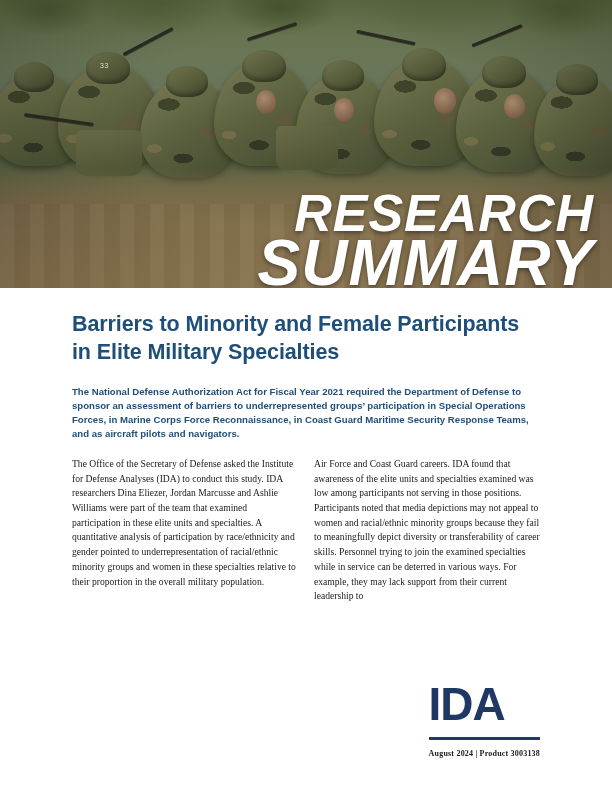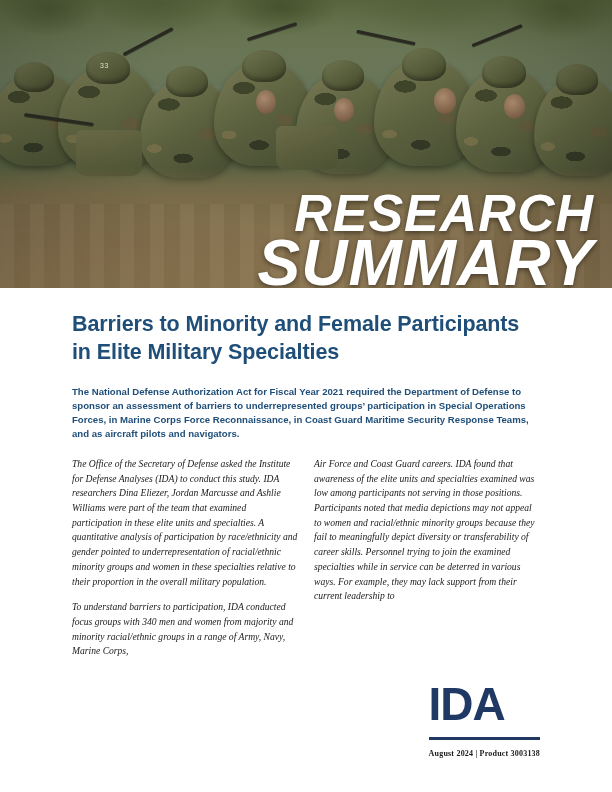--- a/index.html
+++ b/index.html
@@ -164,21 +164,20 @@
     font-weight: bold;
     font-size: 9.6px;
     line-height: 1.47;
     color: #1f4e79;
     margin: 0 0 16px 0;
   }
 
   .columns {
     display: flex;
     gap: 16px;
-    font-style: italic;
   }
   .col {
     width: 50%;
   }
   .col p {
     font-family: "Liberation Serif", serif;
     font-size: 9.6px;
     line-height: 1.53;
     color: #1a1a1a;
     margin: 0 0 11px 0;
@@ -264,21 +263,20 @@
 
 <div class="content">
 
   <h1 class="doc-title">Barriers to Minority and Female Participants in Elite Military Specialties</h1>
 
   <p class="lede">The National Defense Authorization Act for Fiscal Year 2021 required the Department of Defense to sponsor an assessment of barriers to underrepresented groups’ participation in Special Operations Forces, in Marine Corps Force Reconnaissance, in Coast Guard Maritime Security Response Teams, and as aircraft pilots and navigators.</p>
 
   <div class="columns">
     <div class="col">
       <p>The Office of the Secretary of Defense asked the  Institute for Defense Analyses (IDA) to conduct this study. IDA researchers Dina Eliezer, Jordan Marcusse and Ashlie Williams were part of the team that examined participation in these elite units and specialties. A quantitative analysis of participation by race/ethnicity and gender pointed to underrepresentation of racial/ethnic minority groups and women in these specialties relative to their proportion in the overall military population.</p>
-      <p>To understand barriers to participation, IDA conducted focus groups with 340 men and women from majority and minority racial/ethnic groups in a range of Army, Navy, Marine Corps,</p>
     </div>
     <div class="col">
       <p>Air Force and Coast Guard careers. IDA found that awareness of the elite units and specialties examined was low among participants not serving in those positions. Participants noted that media depictions may not appeal to women and racial/ethnic minority groups because they fail to meaningfully depict diversity or transferability of career skills. Personnel trying to join the examined specialties while in service can be deterred in various ways. For example, they may lack support from their current leadership to</p>
     </div>
   </div>
 
   <div class="footer">
     <div class="ida-logo">IDA</div>
     <div class="ida-rule"></div>
     <div class="footer-meta">August 2024 | Product 3003138</div>

